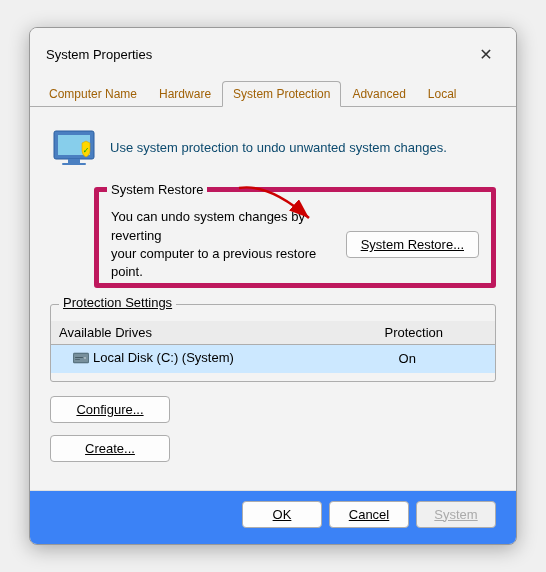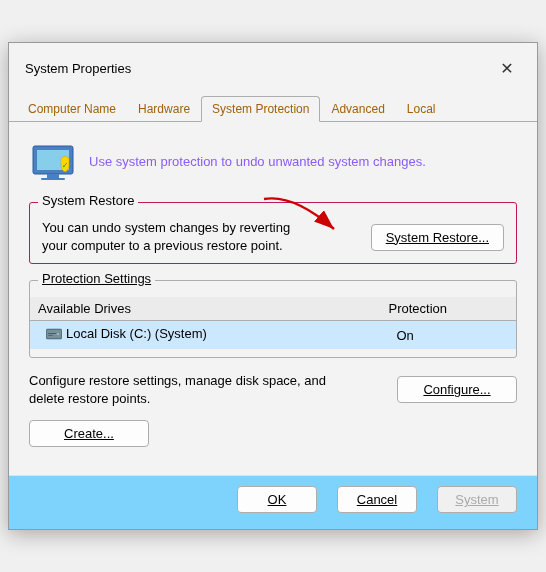--- a/index.html
+++ b/index.html
@@ -6,24 +6,24 @@
     body {
       font-family: 'Segoe UI', Arial, sans-serif;
       font-size: 13px;
       background: #f0f0f0;
       display: flex;
       align-items: center;
       justify-content: center;
       min-height: 100vh;
     }
     .dialog {
-      width: 530px;
+      width: 488px;
       background: #f3f3f3;
       border: 1px solid #999;
-      border-radius: 0;
+      border-radius: 8px;
       box-shadow: 0 4px 20px rgba(0,0,0,0.3);
       overflow: hidden;
     }
     .title-bar {
       background: #f3f3f3;
       padding: 12px 16px 0 16px;
       display: flex;
       align-items: center;
       justify-content: space-between;
     }
@@ -79,28 +79,29 @@
       gap: 12px;
       margin-bottom: 16px;
     }
     .shield-icon {
       width: 48px;
       height: 48px;
       flex-shrink: 0;
     }
     .header-text {
       font-size: 13px;
-      color: #8b5cf6;
+      color: #0c4a6e;
     }
     .group-box {
-      border: 1px solid #be185d;
+      border: 5px solid #be185d;
       border-radius: 3px;
       margin-bottom: 16px;
-      padding: 0 12px 8px 12px;
+      padding: 0 12px 2px 12px;
       position: relative;
+      margin-left: 44px;
     }
     .group-label {
       position: absolute;
       top: -10px;
       left: 8px;
       background: #f3f3f3;
       padding: 0 4px;
       font-size: 13px;
       font-weight: 400;
     }
@@ -158,21 +159,21 @@
     .drives-table th {
       text-align: left;
       padding: 4px 8px;
       font-weight: 400;
       font-size: 13px;
       border-bottom: 1px solid #adadad;
       background: #ebebeb;
       margin-top: 20px;
     }
     .drives-table td {
-      padding: 5px 16px;
+      padding: 5px 22px;
       font-size: 13px;
     }
     .drives-table tr.selected td {
       background: #cce8ff;
     }
     .drive-icon {
       display: inline-flex;
       align-items: center;
       gap: 4px;
     }
@@ -191,24 +192,24 @@
     }
     .action-text {
       font-size: 13px;
       color: #000;
       line-height: 1.4;
       flex: 1;
     }
     .footer {
       display: flex;
       justify-content: flex-end;
-      gap: 20px;
+      gap: 7px;
       padding: 10px 20px 16px 20px;
       border-top: 1px solid #e0e0e0;
-      background: #7dd3fc;
+      background: #3b82f6;
     }
     .footer .btn {
       min-width: 80px;
     }
     
     .arrow-overlay {
       position: relative;
     }
     .red-arrow {
       position: absolute;
@@ -302,22 +303,20 @@
                 <span>Local Disk (C:) (System)</span>
               </span>
             </td>
             <td>On</td>
           </tr>
         </tbody>
       </table>
     </div>
 
     <div class="action-row">
-      <span class="action-text" style="white-space: pre-line;">Configure restore settings, manage disk space, and
-delete restore points.</span>
       <button class="btn">Configure...</button>
     </div>
 
     <div class="action-row">
       <button class="btn">Create...</button>
     </div>
   </div>
 
   <div class="footer">
     <button class="btn">OK</button>

